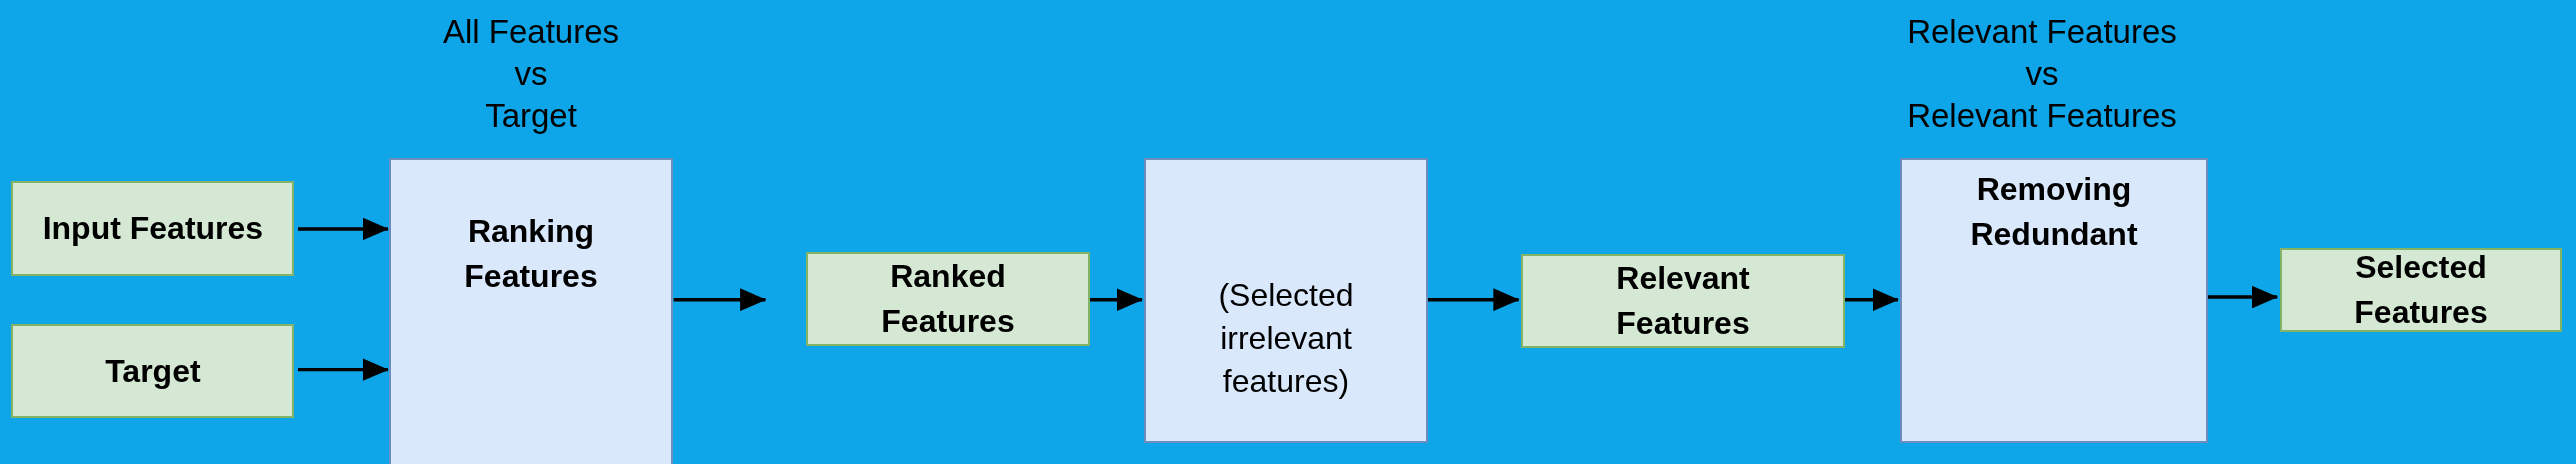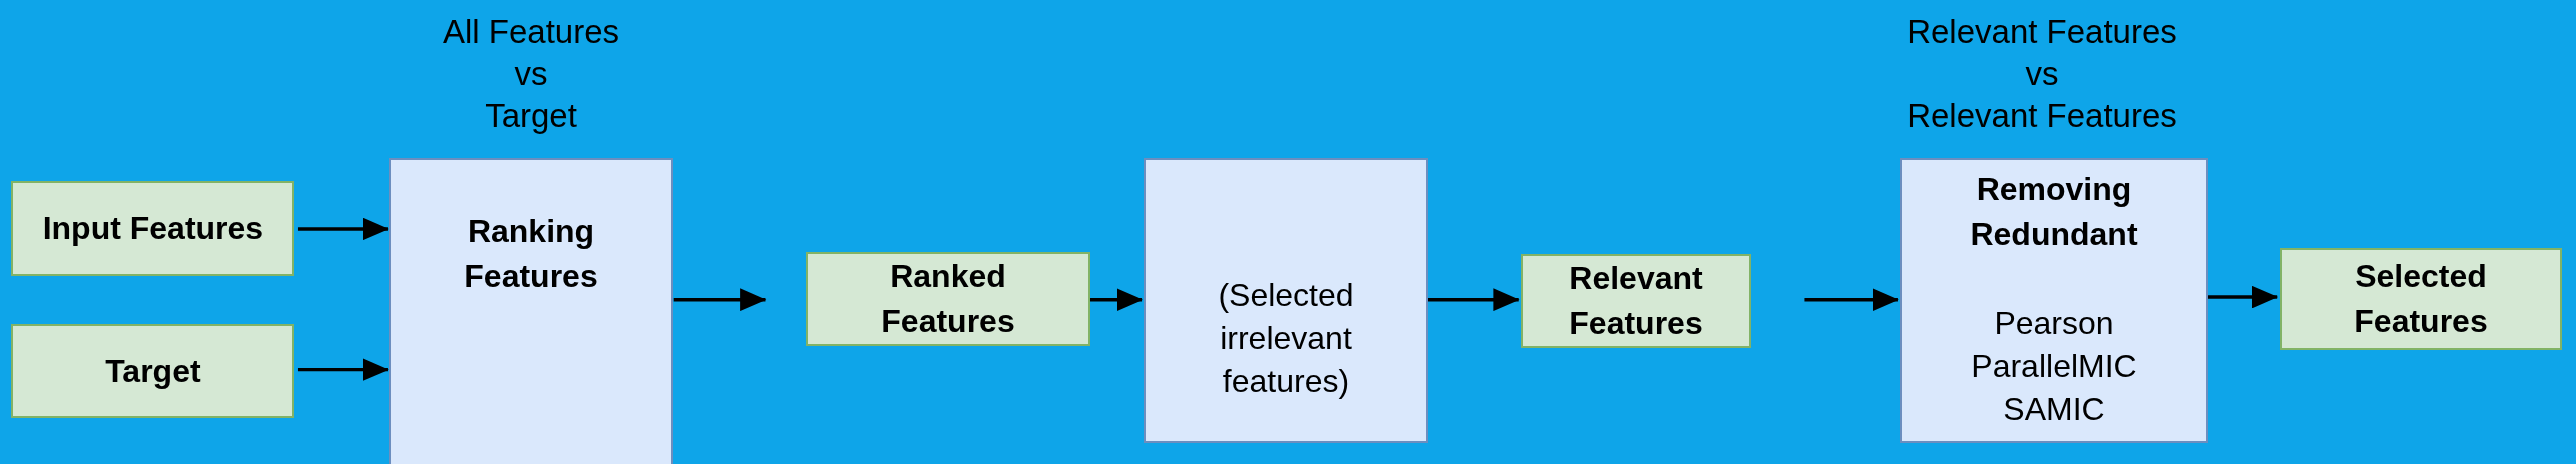--- a/index.html
+++ b/index.html
@@ -62,23 +62,23 @@
     font-size: 33px;
     line-height: 42px;
     white-space: pre-line;
   }
   
   #input-features   { left: 11.4px;   top: 181px; width: 283px; height: 95px; }
   #target           { left: 11.4px;   top: 324px; width: 283px; height: 94px; }
   #ranking          { left: 389px;  top: 158px; width: 284px; height: 369px; }
   #ranked-features  { left: 767px;  top: 252px; width: 284px; height: 94px; margin-left: 39px; }
   #cut              { left: 1144px; top: 158px; width: 284px; height: 285px; }
-  #relevant-features{ left: 1521px; top: 254px; width: 230px; height: 94px; }
+  #relevant-features{ left: 1521px; top: 254px; width: 324px; height: 94px; }
   #removing-redundant { left: 1900px; top: 158px; width: 308px; height: 285px; }
-  #selected-features{ left: 2280px; top: 248px; width: 282px; height: 102px; }
+  #selected-features{ left: 2280px; top: 248px; width: 282px; height: 84px; }
 
   #ranking-title   { top: 49px; }
   #ranking-sub     { top: 184px; }
   #cut-title       { top: 24.5px; }
   #cut-sub         { top: 114px; }
   #removing-title  { top: 7px; }
   #removing-sub    { top: 142px; }
 
   #annotation-left  { left: 367px;  top: 10.5px; width: 328px; }
   #annotation-right { left: 1854px; top: 10.5px; width: 376px; }
@@ -136,23 +136,20 @@
   </div>
 
   <div class="box green" id="relevant-features">
     <span class="bold-label">Relevant
 Features</span>
   </div>
 
   <div class="box blue" id="removing-redundant">
     <div class="inner bold-label" id="removing-title">Removing
 Redundant</div>
-    <div class="inner sub-label" id="removing-sub">Pearson
-ParallelMIC
-SAMIC</div>
   </div>
 
   <div class="box green" id="selected-features">
     <span class="bold-label">Selected
 Features</span>
   </div>
 
 </div>
 
 

